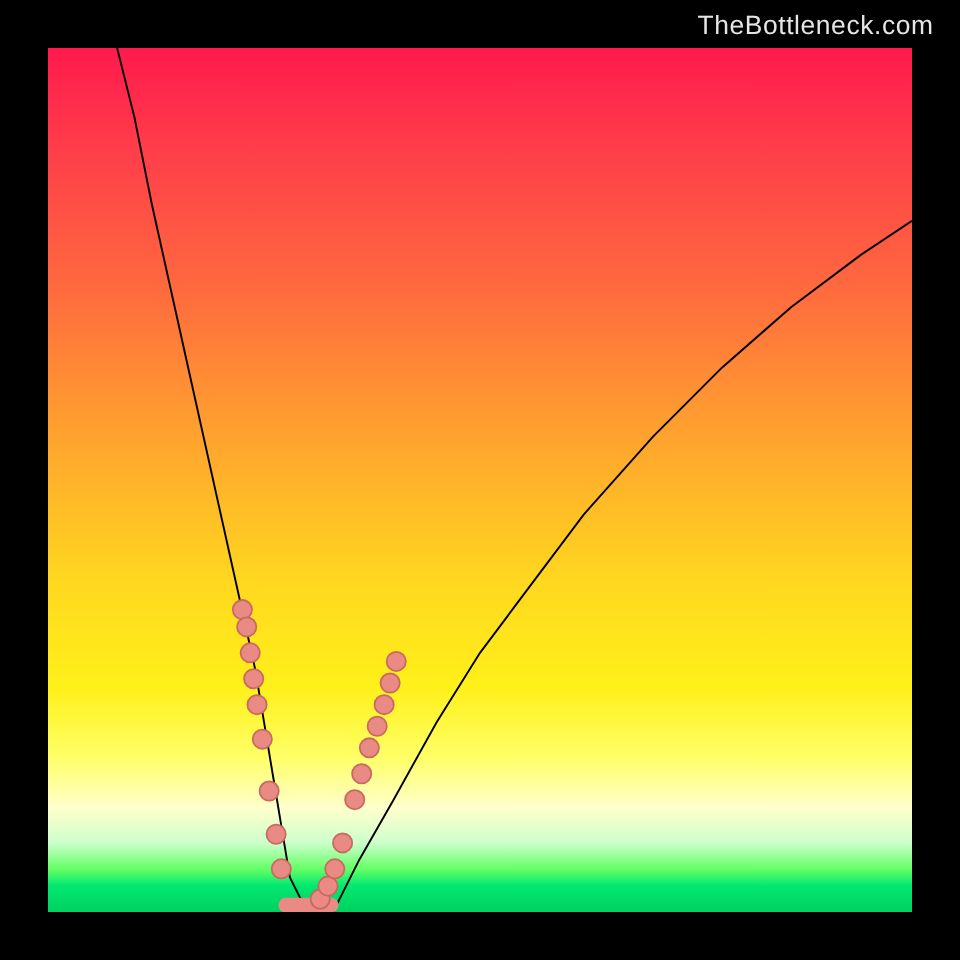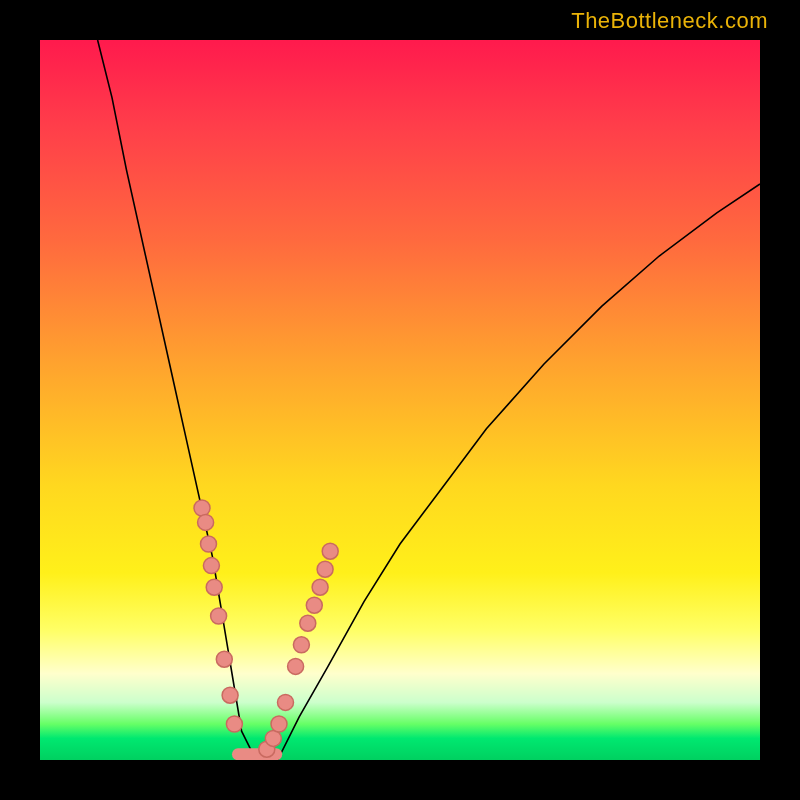--- a/index.html
+++ b/index.html
@@ -36,22 +36,22 @@
       #ffffcc 88%,
       #ccffcc 92%,
       #66ff66 95%,
       #00e870 97%,
       #00d060 100%
     );
   }
   .watermark {
     position: absolute;
     top: 8px;
-    right: 32px;
-    color: #eab308;
+    right: 22px;
+    color: #e5e5e5;
     font-size: 22px;
     letter-spacing: 0.5px;
     font-weight: 400;
     user-select: none;
   }
   svg.overlay {
     position: absolute;
     left: 0;
     top: 0;
     width: 720px;

